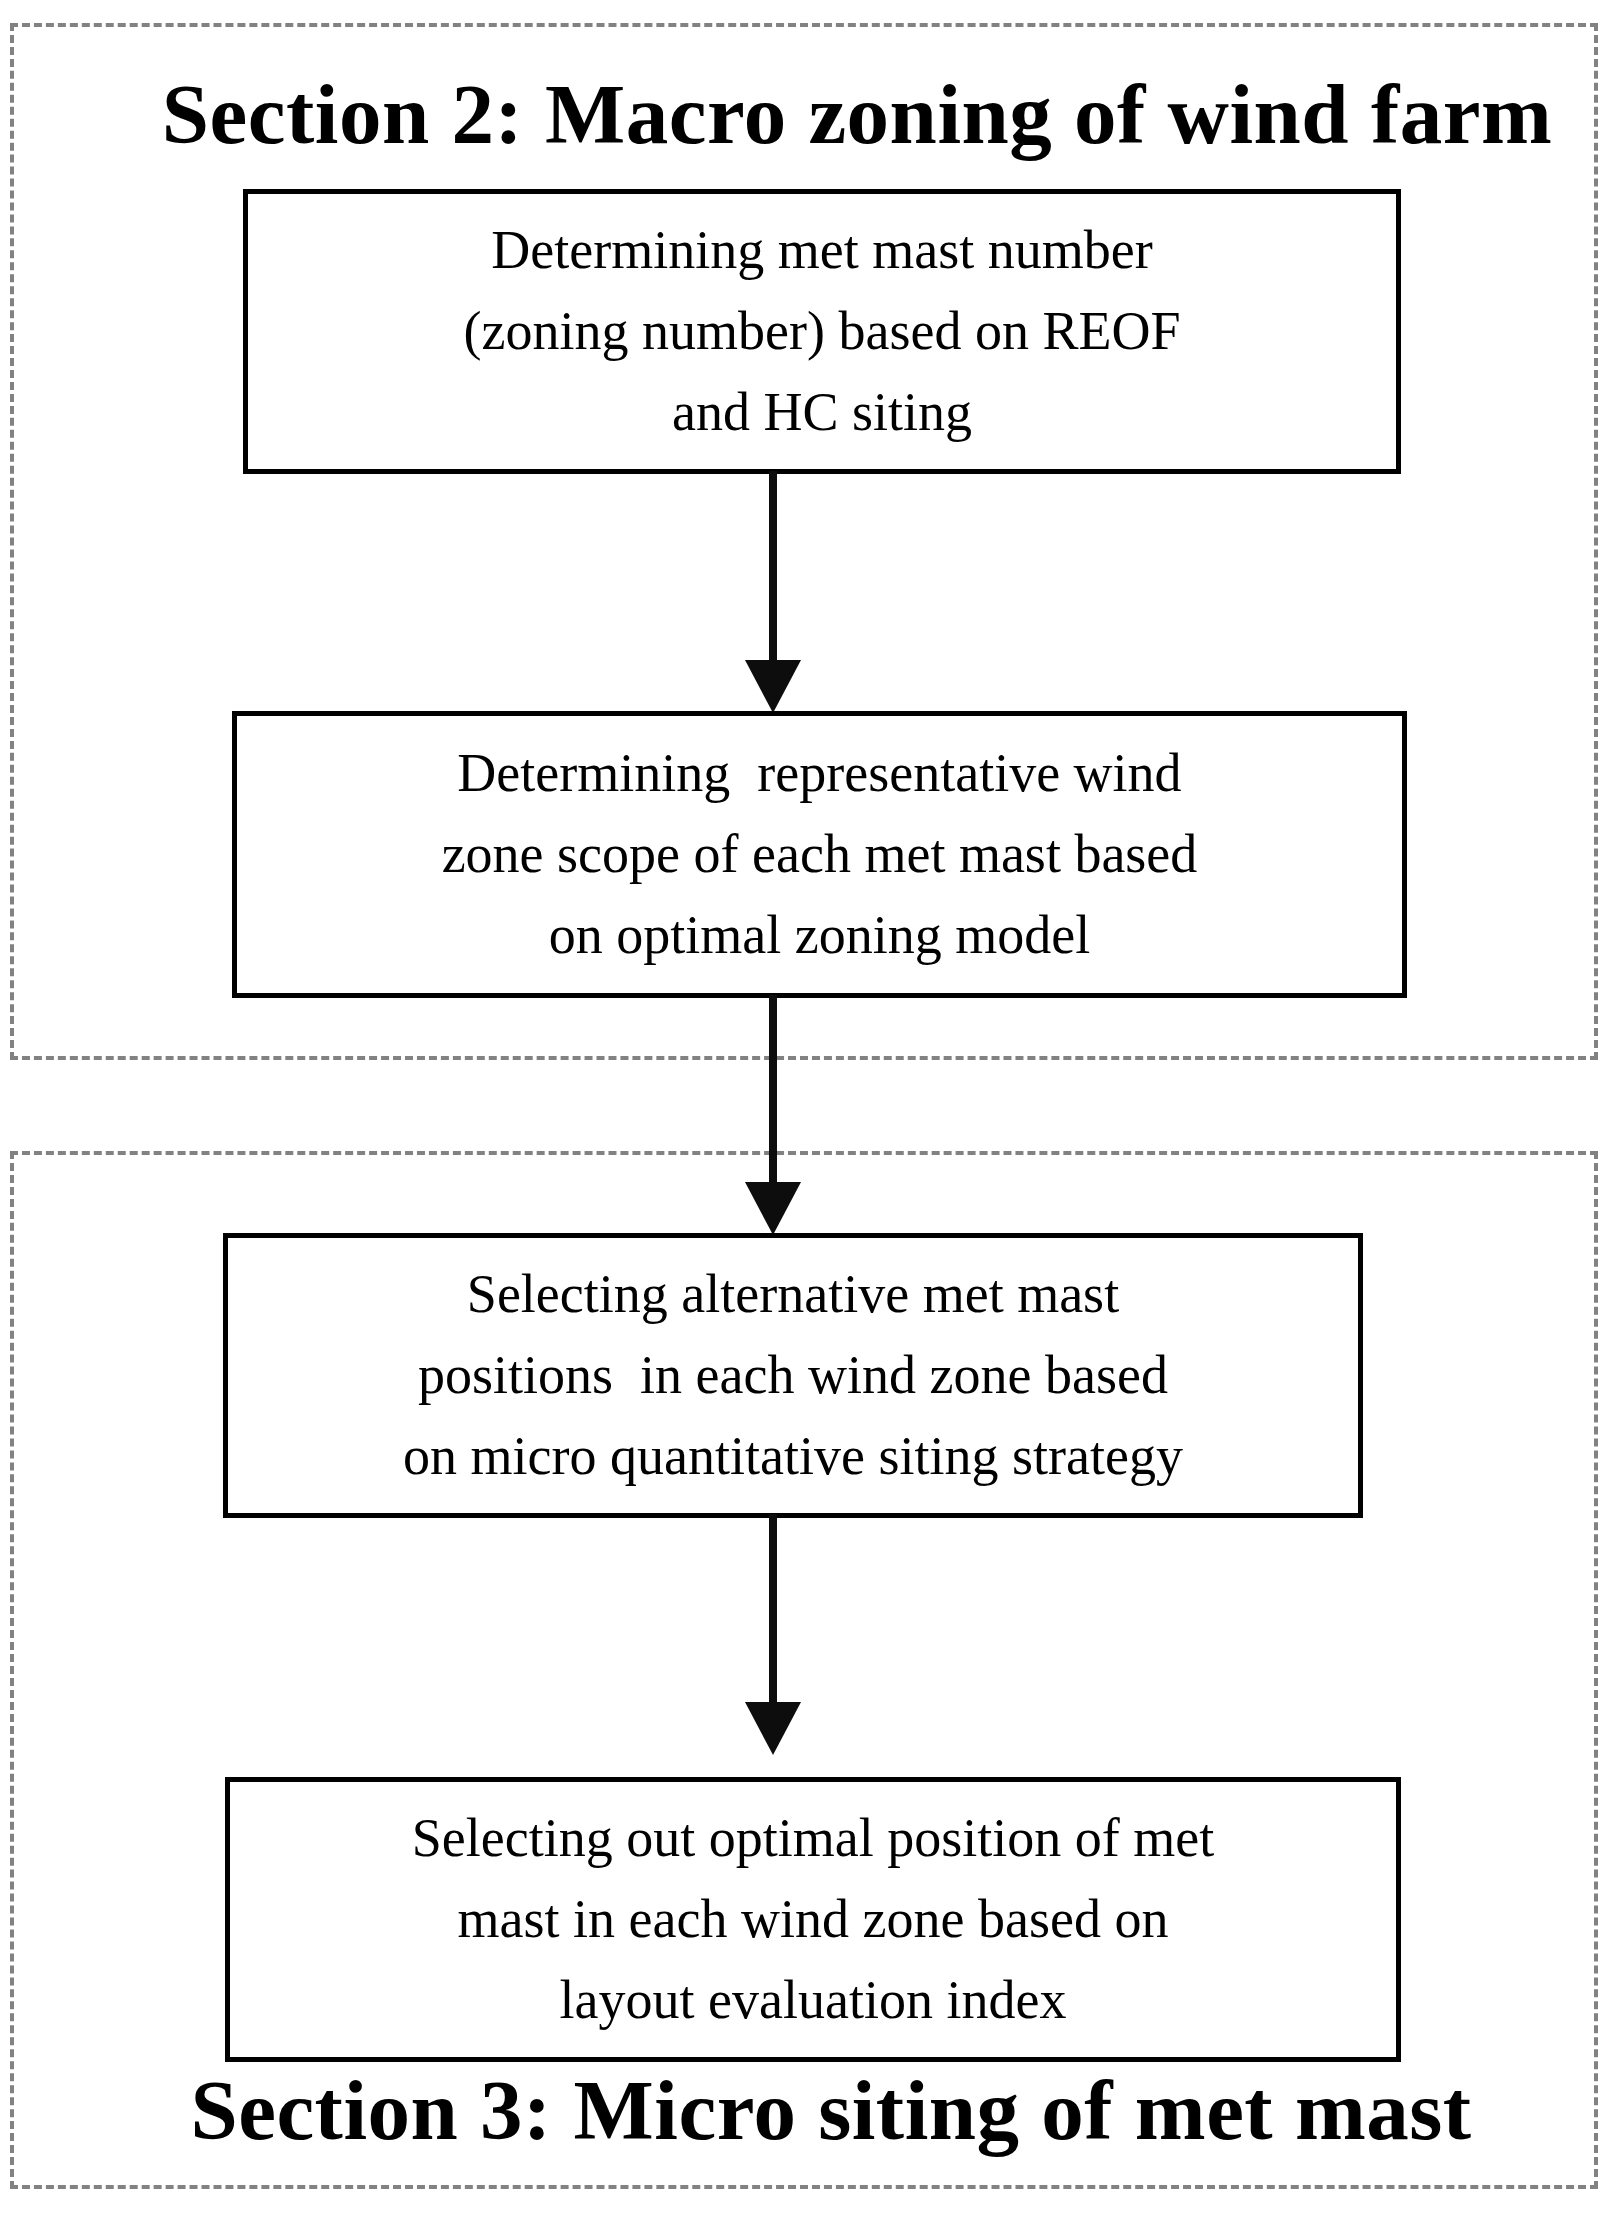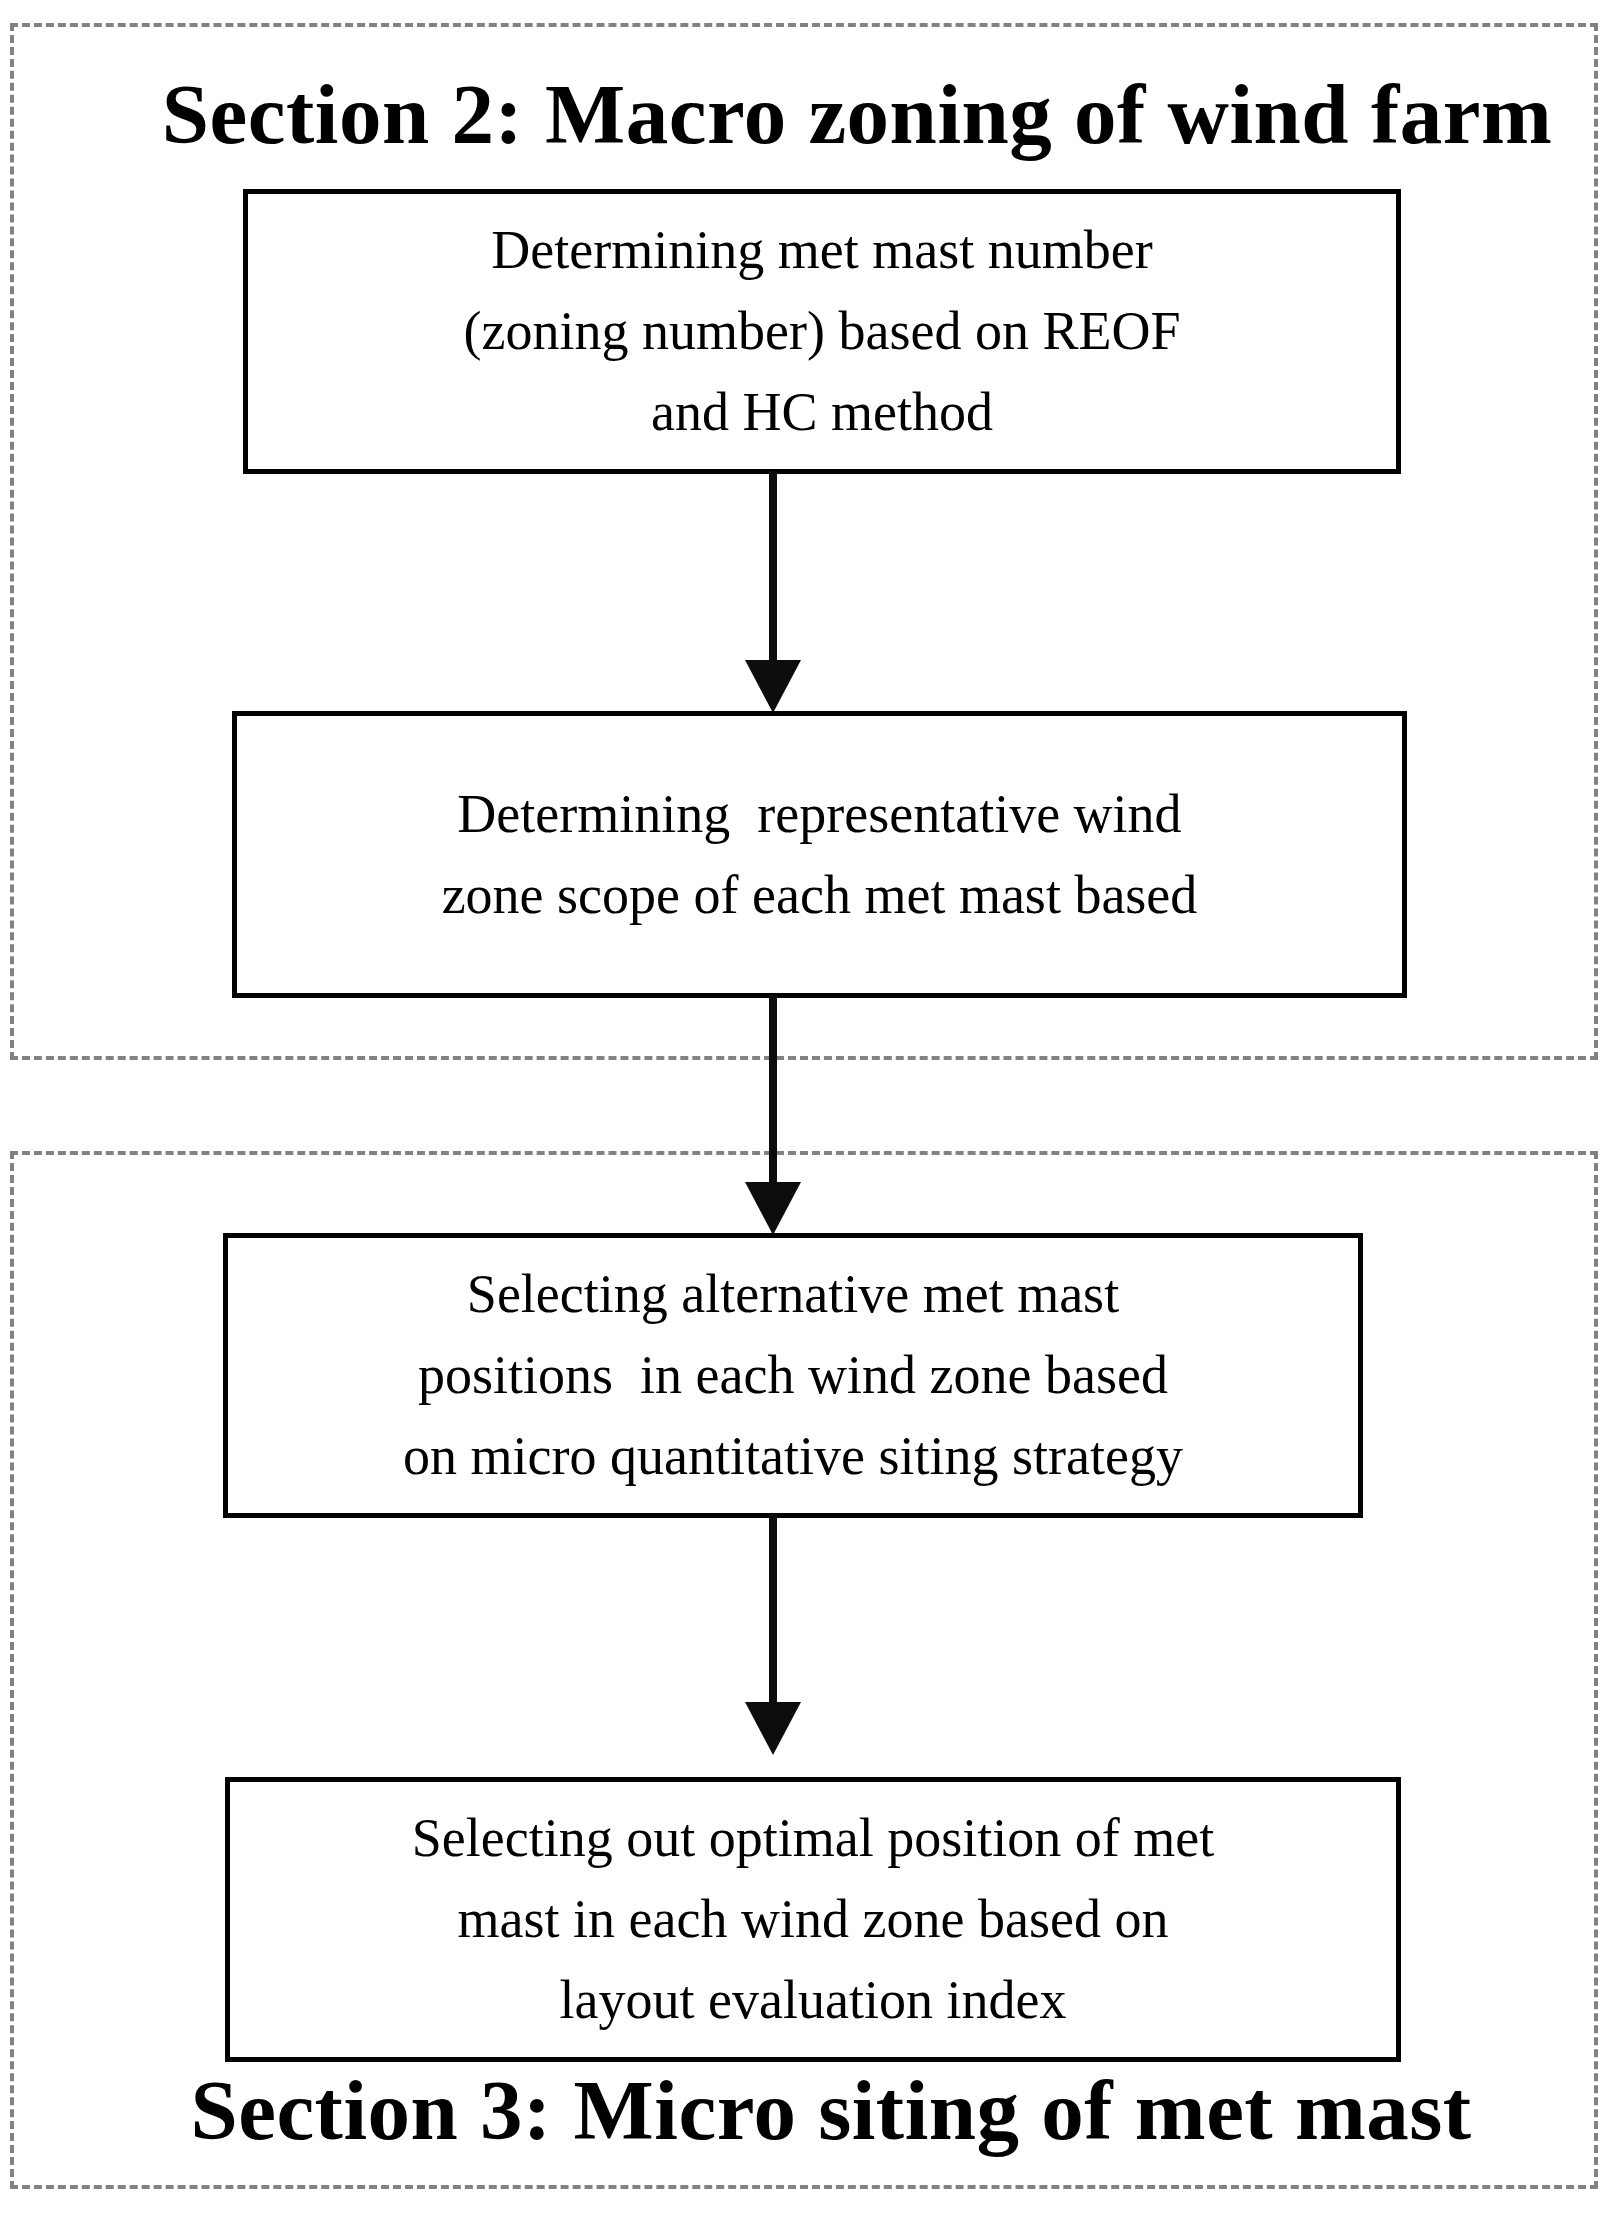--- a/index.html
+++ b/index.html
@@ -79,31 +79,32 @@
 <div class="page">
 
   <div class="dashed-frame frame-section2"></div>
   <div class="dashed-frame frame-section3"></div>
 
   <div class="sec-title title-section2">Section 2: Macro zoning of wind farm</div>
 
   <div class="flow-box box1">
     <div class="box-line">Determining met mast number</div>
     <div class="box-line">(zoning number) based on REOF</div>
-    <div class="box-line">and HC method</div>
+    <div class="box-line">and HC siting</div>
   </div>
 
   <div class="arrow arrow1">
     <div class="stem"></div>
     <div class="head"></div>
   </div>
 
   <div class="flow-box box2">
     <div class="box-line">Determining  representative wind</div>
     <div class="box-line">zone scope of each met mast based</div>
+    <div class="box-line">on optimal zoning model</div>
   </div>
 
   <div class="arrow arrow2">
     <div class="stem"></div>
     <div class="head"></div>
   </div>
 
   <div class="flow-box box3">
     <div class="box-line">Selecting alternative met mast</div>
     <div class="box-line">positions  in each wind zone based</div>

